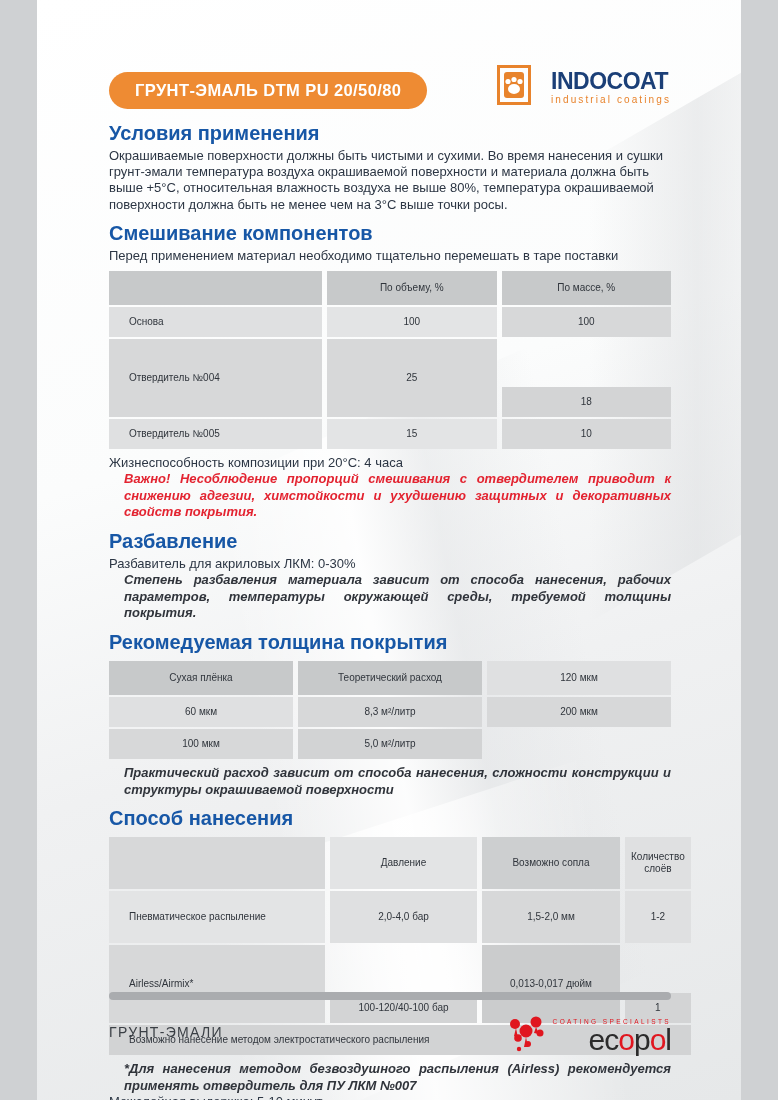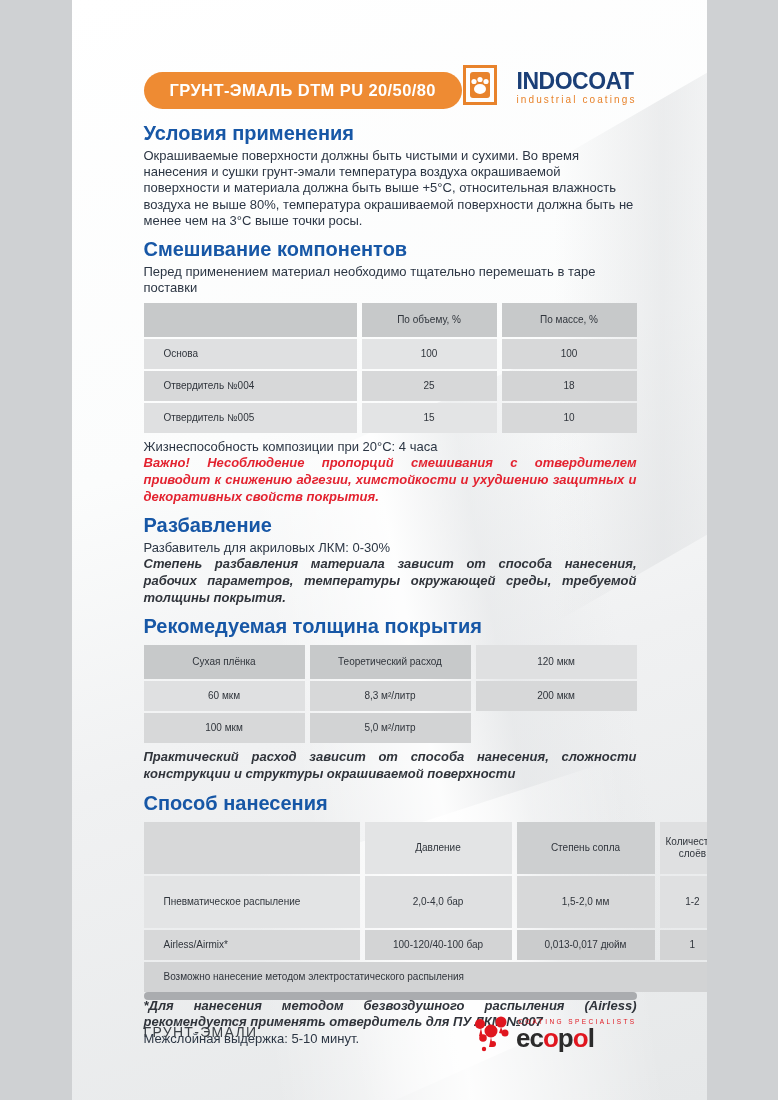--- a/index.html
+++ b/index.html
@@ -1,21 +1,21 @@
 <!DOCTYPE html>
 <html><head>
 <meta charset="utf-8">
 <style>
   * { box-sizing: border-box; margin: 0; padding: 0; }
   html, body { background: #cfd1d3; }
   body { font-family: "Liberation Sans", sans-serif; }
 
   .page {
     position: relative;
-    width: 635px; height: 1100px;
+    width: 704px; height: 1100px;
     margin: 0 auto;
     overflow: hidden;
     background: linear-gradient(163deg, #ffffff 0%, #fbfcfc 38%, #f0f1f2 62%, #e6e8e9 100%);
   }
   .swoosh { position: absolute; pointer-events: none; }
   .swoosh-a {
     width: 1100px; height: 620px; top: 430px; left: -180px;
     background: linear-gradient(103deg, rgba(255,255,255,0) 38%, rgba(255,255,255,0.85) 49%, rgba(224,226,228,0.45) 56%, rgba(255,255,255,0) 66%);
     transform: rotate(-24deg);
   }
@@ -44,55 +44,55 @@
   }
   .indocoat { display: flex; align-items: flex-end; gap: 20px; margin-top: -7px; }
   .indocoat-icon { width: 34px; height: 40px; flex: 0 0 auto; }
   .indocoat-txt { display: flex; flex-direction: column; line-height: 1; }
   .indocoat-name { color: #1B3F77; font-weight: bold; font-size: 23px; letter-spacing: -0.5px; margin-top: 4px; }
   .indocoat-tag { color: #E8832C; font-size: 10px; letter-spacing: 2.1px; margin-top: 2px; }
 
   
   .sec-title { color: #1757A6; font-size: 20px; font-weight: bold; margin: 9px 0 3px 0; }
   .body-p { color: #2C3644; font-size: 13px; line-height: 1.245; }
-  .just { text-align: justify; }
+  .just { text-align: justify; margin-left: 15px; }
   .warn { color: #E32330; font-style: italic; font-weight: bold; line-height: 1.28; }
   .note-it { font-style: italic; font-weight: bold; color: #30343b; line-height: 1.28; }
 
   
   .tbl { display: grid; column-gap: 5px; row-gap: 2px; margin: 7px 0 6px 0; }
   .tbl1 { grid-template-columns: 213px 1fr 1fr; }
   .tbl2 { grid-template-columns: 1fr 1fr 1fr; }
   .tbl3 { grid-template-columns: 216px 147px 138px 1fr; }
   .cell {
     display: flex; align-items: center; justify-content: center;
     color: #30353c; font-size: 10px; text-align: center;
     padding: 5px 6px; min-height: 30px; line-height: 1.2;
   }
   .cell.left { justify-content: flex-start; text-align: right; padding-left: 20px; }
   .cell.hd { min-height: 34px; }
   .tbl3 .cell.hd { min-height: 52px; }
   .tbl3 .cell.r1 { min-height: 52px; }
   .span-all { grid-column: 1 / -1; }
   
   .s1 { background: #e3e4e5; } .s2 { background: #dfe0e1; }
-  .s3 { background: #d7d8d9; } .s4 { background: #d3d4d5; }
+  .s3 { background: #d7d8d9; } .s4 { background: #d3d4d5; margin-top: 48px; }
   .s5 { background: #cdcfd0; } .s6 { background: #c7c9ca; }
   .s7 { background: #d2d3d4; } .s8 { background: #cbcccd; }
 
   
   .footer { position: absolute; z-index: 2; left: 72px; right: 70px; top: 992px; }
   .footer-bar { height: 8px; border-radius: 4px; background: #aaacaf; }
   .footer-row { display: flex; justify-content: space-between; align-items: flex-start; margin-top: 14px; }
   .footer-left { color: #3a3f45; font-size: 14px; letter-spacing: 1.3px; margin-top: 10px; }
   .ecopol { display: flex; align-items: flex-start; gap: 3px; }
   .ecopol-splat { width: 42px; height: 44px; }
   .ecopol-txt { display: flex; flex-direction: column; }
   .ecopol-tag { color: #E0161F; font-size: 6.5px; letter-spacing: 2.4px; margin: 4px 0 0 2px; }
-  .ecopol-word { font-size: 26px; font-weight: bold; color: #2b2b2b; letter-spacing: -1px; line-height: 1; }
+  .ecopol-word { font-size: 30px; font-weight: normal; color: #2b2b2b; letter-spacing: -1px; line-height: 1; text-align: right; }
   .ecopol-word .red { color: #E0161F; }
 </style>
 </head>
 <body>
 
 <div class="page">
   <div class="swoosh swoosh-a"></div>
   <div class="swoosh swoosh-b"></div>
   <div class="swoosh swoosh-c"></div>
 
@@ -162,21 +162,21 @@
       <div class="cell s7">5,0 м²/литр</div>
     </div>
 
     <p class="body-p note-it just">Практический расход зависит от способа нанесения, сложности конструкции и структуры окрашиваемой поверхности</p>
 
     <div class="sec-title">Способ нанесения</div>
 
     <div class="tbl tbl3">
       <div class="cell hd left s3"></div>
       <div class="cell hd s1">Давление</div>
-      <div class="cell hd s5">Степень сопла</div>
+      <div class="cell hd s5">Возможно сопла</div>
       <div class="cell hd s2">Количество слоёв</div>
 
       <div class="cell r1 left s1">Пневматическое распыление</div>
       <div class="cell r1 s2">2,0-4,0 бар</div>
       <div class="cell r1 s3">1,5-2,0 мм</div>
       <div class="cell r1 s2">1-2</div>
 
       <div class="cell left s3">Airless/Airmix*</div>
       <div class="cell s4">100-120/40-100 бар</div>
       <div class="cell s8">0,013-0,017 дюйм</div>

